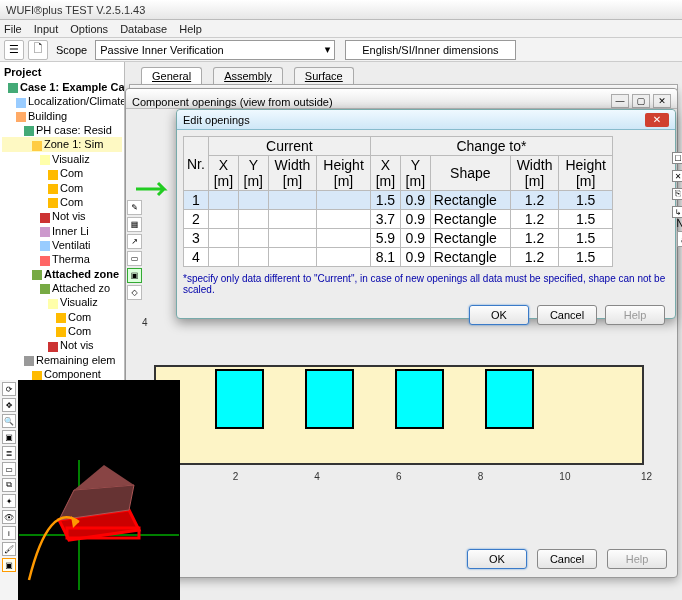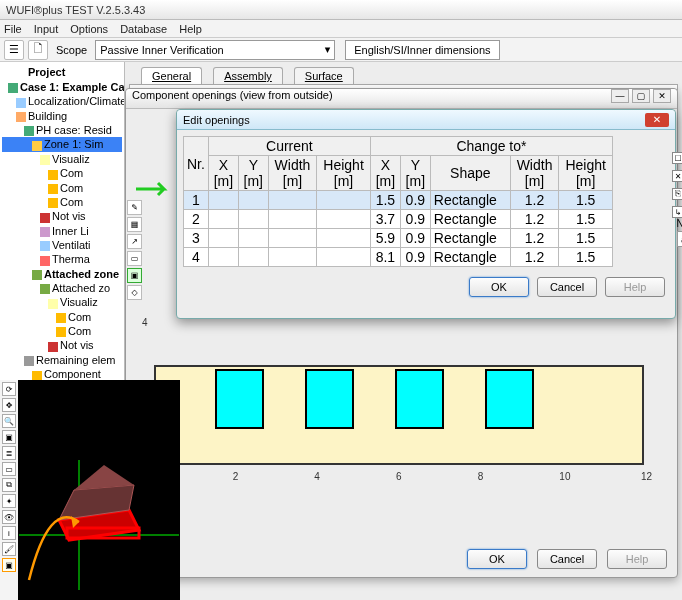--- a/index.html
+++ b/index.html
@@ -5,38 +5,38 @@
 * { margin: 0; padding: 0; box-sizing: border-box; font-family: "Segoe UI", Tahoma, sans-serif; font-size: 11px; }
 body { background: #ededed; width: 682px; height: 600px; position: relative; overflow: hidden; }
 
 .titlebar { height: 20px; background: linear-gradient(#fff,#e6e6e6); display: flex; align-items: center; padding: 0 6px; border-bottom: 1px solid #bbb; color: #333;}
 .menubar { height: 18px; background: #f3f3f3; display: flex; align-items: center; padding: 0 4px; gap: 12px; border-bottom: 1px solid #ccc; }
 .menubar span { color: #222; }
 .toolbar { height: 24px; background: #f3f3f3; display: flex; align-items: center; padding: 0 4px; gap: 4px; border-bottom: 1px solid #ccc; }
 .toolbar .tb-btn { width: 20px; height: 20px; border: 1px solid #bbb; background: #fff; border-radius: 2px; display:flex;align-items:center;justify-content:center;font-size:11px;}
 .scope-label { margin: 0 4px; }
 .scope-select { width: 240px; height: 20px; border: 1px solid #999; background: #fff; padding: 0 4px; display:flex;align-items:center;justify-content:space-between;}
-.dim-btn { height: 20px; border: 1px solid #999; background: #fff; padding: 0 8px; margin-left: 6px; display:flex;align-items:center;}
+.dim-btn { height: 20px; border: 1px solid #999; background: #fff; padding: 0 16px; margin-left: 6px; display:flex;align-items:center;}
 
 .main { display: flex; height: calc(100% - 62px); }
 .tree-pane { width: 125px; background: #fff; border-right: 1px solid #bbb; padding: 2px; overflow: hidden; }
-.tree-pane .hdr { font-weight: bold; padding: 2px; margin-left: 24px; }
+.tree-pane .hdr { font-weight: bold; padding: 2px; }
 .tree-node { white-space: nowrap; padding: 1px 0 1px 8px; font-size: 10px; }
 .tree-node .ic { display:inline-block; width:10px; height:10px; vertical-align:middle; margin-right:2px;}
 .tree-bold { font-weight: bold; color: #000; }
-.sel { background: #3b82f6; } .i-case{background:#4a7;} .i-loc{background:#9cf;} .i-bld{background:#fa6;} .i-zone{background:#fc4;} .i-vis{background:#ffa;} .i-comp{background:#fb0;} .i-notvis{background:#c33;} .i-inner{background:#c9c;} .i-vent{background:#9cf;} .i-therm{background:#f66;} .i-att{background:#7a4;} .i-rem{background:#999;} .i-sys{background:#e93;}
+.sel { background: #fef9c3; } .i-case{background:#4a7;} .i-loc{background:#9cf;} .i-bld{background:#fa6;} .i-zone{background:#fc4;} .i-vis{background:#ffa;} .i-comp{background:#fb0;} .i-notvis{background:#c33;} .i-inner{background:#c9c;} .i-vent{background:#9cf;} .i-therm{background:#f66;} .i-att{background:#7a4;} .i-rem{background:#999;} .i-sys{background:#e93;}
 
 .right-pane { flex:1; position: relative; background:#ededed; overflow:hidden;}
 .tabs { height: 22px; display:flex; align-items:flex-end; padding-left:16px; gap:12px;text-decoration:underline;}
 .tab { padding: 2px 10px; border:1px solid #aaa; background:#f3f3f3; border-bottom:none; border-radius:3px 3px 0 0; margin-right:-1px;}
 .tab.active { background:#fff; }
 .name-row { background:#fff; border:1px solid #aaa; padding:6px 8px; margin:0 4px; }
 
 .comp-window { position:absolute; left:0; top:26px; right:4px; height:490px; background:#ededed; border:1px solid #999; box-shadow:0 3px 10px rgba(0,0,0,.3); border-radius:4px;}
-.comp-title { height:20px; background:linear-gradient(#fff,#e4e4e4); display:flex;align-items:flex-start;justify-content:space-between;padding:0 6px;border-bottom:1px solid #bbb;border-radius:4px 4px 0 0;}
+.comp-title { height:20px; background:linear-gradient(#fff,#e4e4e4); display:flex;align-items:flex-end;justify-content:space-between;padding:0 6px;border-bottom:1px solid #bbb;border-radius:4px 4px 0 0;}
 .win-ctrls { display:flex; gap:3px; }
 .win-ctrls div { width:18px;height:14px;border:1px solid #aaa;background:#eee;display:flex;align-items:center;justify-content:center;font-size:9px;}
 .comp-body { padding: 8px; position:relative; height:calc(100% - 20px);}
 .y-axis-tick { position:absolute; left:16px; font-size:10px; color:#333;}
 
 .edit-dialog { position:absolute; left:50px; top:0px; width:500px; height:210px; background:#ededed; border:1px solid #7aa; border-radius:4px; box-shadow:0 4px 12px rgba(0,0,0,.4);}
 .edit-title { height:20px; background:linear-gradient(#eff9ff,#cfe7f7); display:flex;align-items:center;justify-content:space-between;padding:0 6px;border-radius:4px 4px 0 0;border-bottom:1px solid #8bc;}
 .edit-close { width:24px;height:14px;background:#d04030;color:#fff;display:flex;align-items:center;justify-content:center;border-radius:2px;font-size:10px;}
 .edit-body { padding:6px; }
 
@@ -70,21 +70,21 @@
 .gutter { position:absolute; left:0; top:90px; width:18px; display:flex;flex-direction:column;gap:2px;padding:1px;}
 .gutter div{width:15px;height:15px;border:1px solid #bbb;background:#fff;font-size:8px;display:flex;align-items:center;justify-content:center;}
 .gutter .hl{border:1px solid #3a3;background:#dfd;}
 
 .arrow-green{position:absolute;left:8px;top:70px;width:40px;height:20px;pointer-events:none;}
 </style>
 </head>
 <body>
 
 <div class="titlebar">
-  <span>WUFI®plus TEST V.2.5.3.43</span>
+  <span>WUFI®plus TEST V.2.5.1.43</span>
 </div>
 
 <div class="menubar">
     <span>File</span>
     <span>Input</span>
     <span>Options</span>
     <span>Database</span>
     <span>Help</span>
   </div>
 
@@ -256,20 +256,21 @@
                     <span class="sic">↳</span>
                   </div>
                 </div>
               <div style="position:absolute;right:-58px;top:80px;width:55px;">
                 <div class="new-insert">New/Insert:</div>
                 <div class="after-sel">
                   <span>after</span>
                 </div>
               </div>
             </div>
+            <div class="note">*specify only data different to "Current", in case of new openings all data must be specified, shape can not be scaled.</div>
             <div class="dlg-btns">
               <div class="btn primary">OK</div>
               <div class="btn">Cancel</div>
               <div class="btn dis">Help</div>
             </div>
           </div>
         </div>
 
         <div class="wall-rect"></div>
         <div id="openings-vis">

